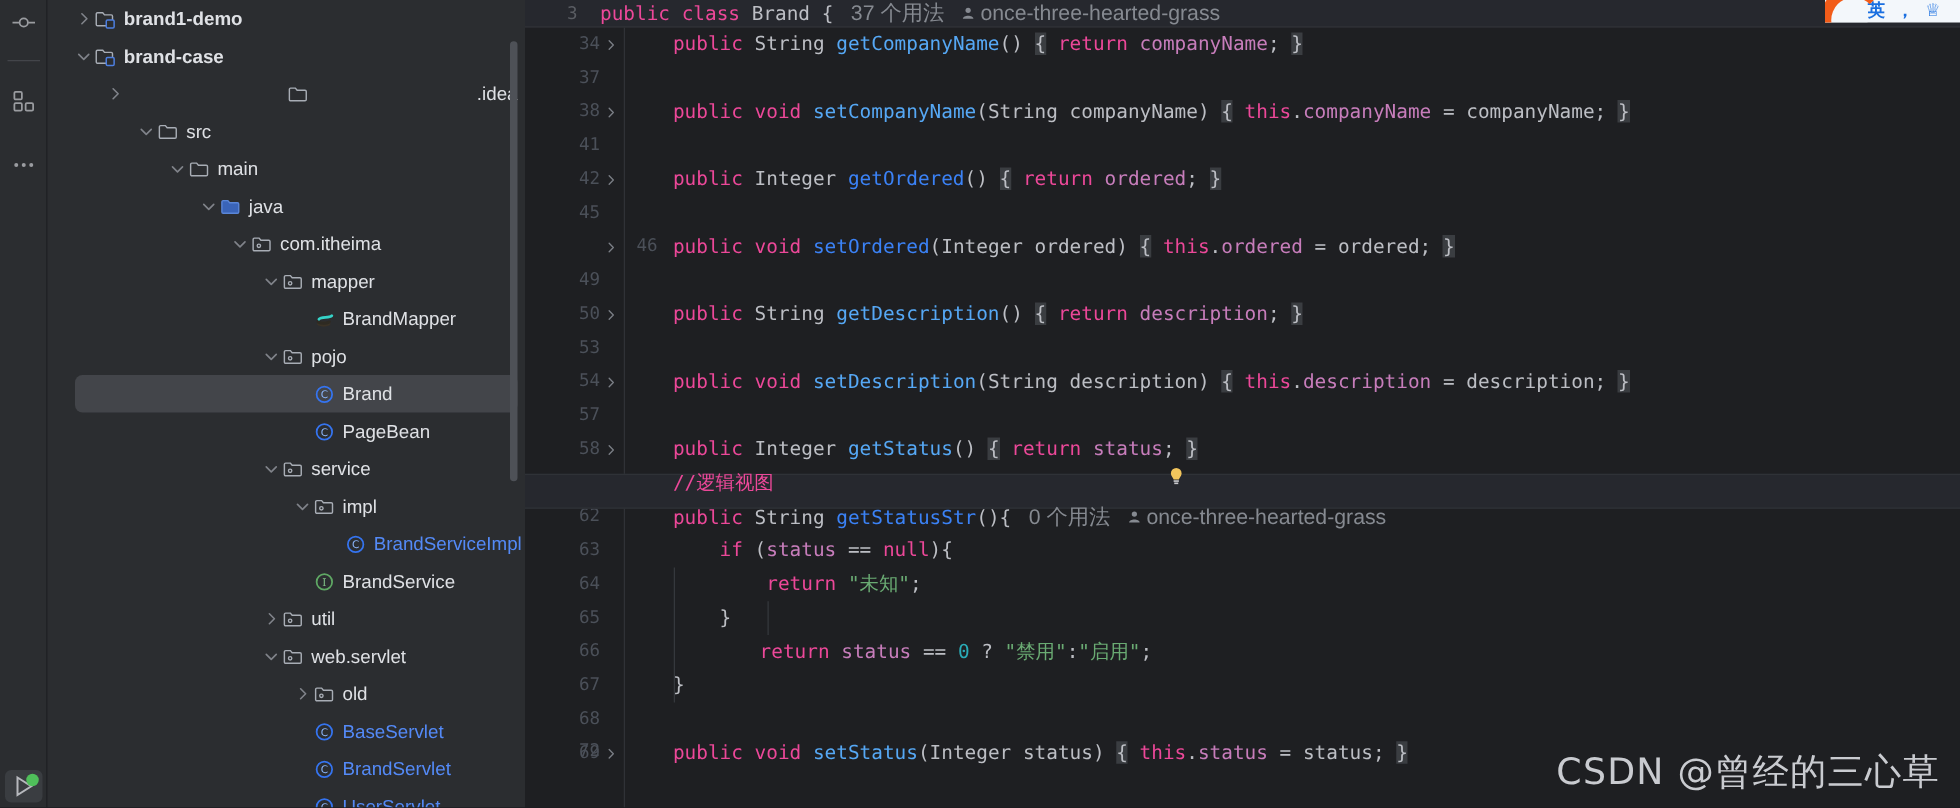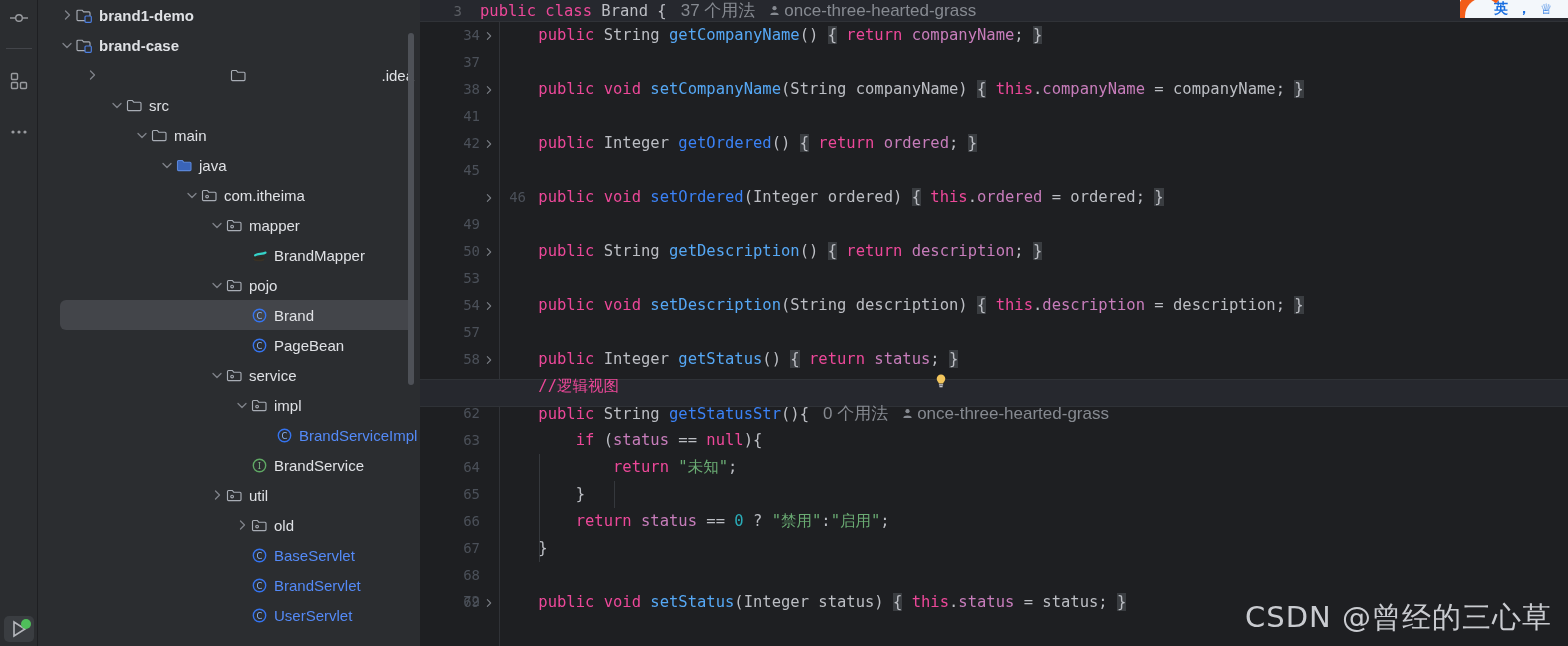--- a/index.html
+++ b/index.html
@@ -310,20 +310,30 @@
         <div class="row" style="padding-left: 172px;">
           <span class="arrow"><svg viewBox="0 0 14 14" width="14" height="14">
               <path d="M5.5 3 L9.5 7 L5.5 11" fill="none" stroke="#9DA0A8" stroke-width="1.3" stroke-linecap="round" stroke-linejoin="round"></path>
             </svg></span>
           <span class="ico"><svg viewBox="0 0 17 17" width="17" height="17">
               <path d="M1.5 4.5 A1 1 0 0 1 2.5 3.5 H6.3 L7.7 5.2 H14 A1 1 0 0 1 15 6.2 V12.6 A1 1 0 0 1 14 13.6 H2.5 A1 1 0 0 1 1.5 12.6 Z" fill="none" stroke="#A8ADB5" stroke-width="1.15"></path>
               <circle cx="6.1" cy="9.6" r="1.35" fill="none" stroke="#A8ADB5" stroke-width="1.1"></circle>
             </svg></span>
           <span class="lbl">util</span>
         </div>
+        <div class="row" style="padding-left: 172px;">
+          <span class="arrow"><svg viewBox="0 0 14 14" width="14" height="14">
+              <path d="M3 5.5 L7 9.5 L11 5.5" fill="none" stroke="#9DA0A8" stroke-width="1.3" stroke-linecap="round" stroke-linejoin="round"></path>
+            </svg></span>
+          <span class="ico"><svg viewBox="0 0 17 17" width="17" height="17">
+              <path d="M1.5 4.5 A1 1 0 0 1 2.5 3.5 H6.3 L7.7 5.2 H14 A1 1 0 0 1 15 6.2 V12.6 A1 1 0 0 1 14 13.6 H2.5 A1 1 0 0 1 1.5 12.6 Z" fill="none" stroke="#A8ADB5" stroke-width="1.15"></path>
+              <circle cx="6.1" cy="9.6" r="1.35" fill="none" stroke="#A8ADB5" stroke-width="1.1"></circle>
+            </svg></span>
+          <span class="lbl">web.servlet</span>
+        </div>
         <div class="row" style="padding-left: 197px;">
           <span class="arrow"><svg viewBox="0 0 14 14" width="14" height="14">
               <path d="M5.5 3 L9.5 7 L5.5 11" fill="none" stroke="#9DA0A8" stroke-width="1.3" stroke-linecap="round" stroke-linejoin="round"></path>
             </svg></span>
           <span class="ico"><svg viewBox="0 0 17 17" width="17" height="17">
               <path d="M1.5 4.5 A1 1 0 0 1 2.5 3.5 H6.3 L7.7 5.2 H14 A1 1 0 0 1 15 6.2 V12.6 A1 1 0 0 1 14 13.6 H2.5 A1 1 0 0 1 1.5 12.6 Z" fill="none" stroke="#A8ADB5" stroke-width="1.15"></path>
               <circle cx="6.1" cy="9.6" r="1.35" fill="none" stroke="#A8ADB5" stroke-width="1.1"></circle>
             </svg></span>
           <span class="lbl">old</span>
         </div>
@@ -441,21 +451,21 @@
         <div class="cl" style="top: 297px; z-index: 2;"></div>
         <div class="cl" style="top: 324px; z-index: 2;"><span class="pun">    </span><span class="kw">public </span><span class="typ">Integer </span><span class="mth">getStatus</span><span class="pun">() </span><span class="brc">{</span><span class="pun"> </span><span class="kw">return </span><span class="fld">status</span><span class="pun">; </span><span class="brc">}</span></div>
         <div class="cl" style="top: 351px; z-index: 2;"><span class="pun">    </span><span class="cmt">//逻辑视图</span></div>
         <div class="cl" style="top: 378px; z-index: 2;"><span class="pun">    </span><span class="kw">public </span><span class="typ">String </span><span class="mthg">getStatusStr</span><span class="pun">(){</span><span class="hint" style="margin-left: 14px;">0 个用法</span><span class="hint" style="margin-left: 14px; display: inline-flex; align-items: center; gap: 4px;"><svg width="11" height="11" viewBox="0 0 11 11">
               <circle cx="5.5" cy="3.2" r="2.1" fill="#868A91"></circle>
               <path d="M1.3 10 C1.3 6.8 9.7 6.8 9.7 10 Z" fill="#868A91"></path>
             </svg><span>once-three-hearted-grass</span></span></div>
         <div class="cl" style="top: 405px; z-index: 2;"><span class="pun">        </span><span class="kw">if </span><span class="pun">(</span><span class="fld">status</span><span class="pun"> == </span><span class="kw">null</span><span class="pun">){</span></div>
         <div class="cl" style="top: 432px; z-index: 2;"><span class="pun">            </span><span class="kw">return </span><span class="str">"未知"</span><span class="pun">;</span></div>
         <div class="cl" style="top: 459px; z-index: 2;"><span class="pun">        }</span></div>
-        <div class="cl" style="top: 486px; z-index: 2;"><span class="pun">        </span><span class="kw">return </span><span class="fld">status</span><span class="pun"> == </span><span class="num">0</span><span class="pun"> ? </span><span class="str">"禁用"</span><span class="pun">:</span><span class="str">"启用"</span><span class="pun">;</span></div>
+        <div class="cl" style="top: 486px; z-index: 2; margin-left: 32px;"><span class="pun">        </span><span class="kw">return </span><span class="fld">status</span><span class="pun"> == </span><span class="num">0</span><span class="pun"> ? </span><span class="str">"禁用"</span><span class="pun">:</span><span class="str">"启用"</span><span class="pun">;</span></div>
         <div class="cl" style="top: 513px; z-index: 2;"><span class="pun">    }</span></div>
         <div class="cl" style="top: 540px; z-index: 2;"></div>
         <div class="cl" style="top: 567px; z-index: 2;"><span class="pun">    </span><span class="kw">public </span><span class="kw">void </span><span class="mth">setStatus</span><span class="pun">(</span><span class="typ">Integer </span><span class="typ">status</span><span class="pun">) </span><span class="brc">{</span><span class="pun"> </span><span class="kw">this</span><span class="pun">.</span><span class="fld">status</span><span class="pun"> = </span><span class="typ">status</span><span class="pun">; </span><span class="brc">}</span></div>
         <div class="cl" style="top: 594px; z-index: 2;"></div>
         <div class="sep-v" style="left: 38px; top: 432px; height: 108px;"></div>
         <div class="sep-v" style="left: 113px; top: 459px; height: 27px;"></div>
       </div>
   </div>
 
   <div id="ime">

